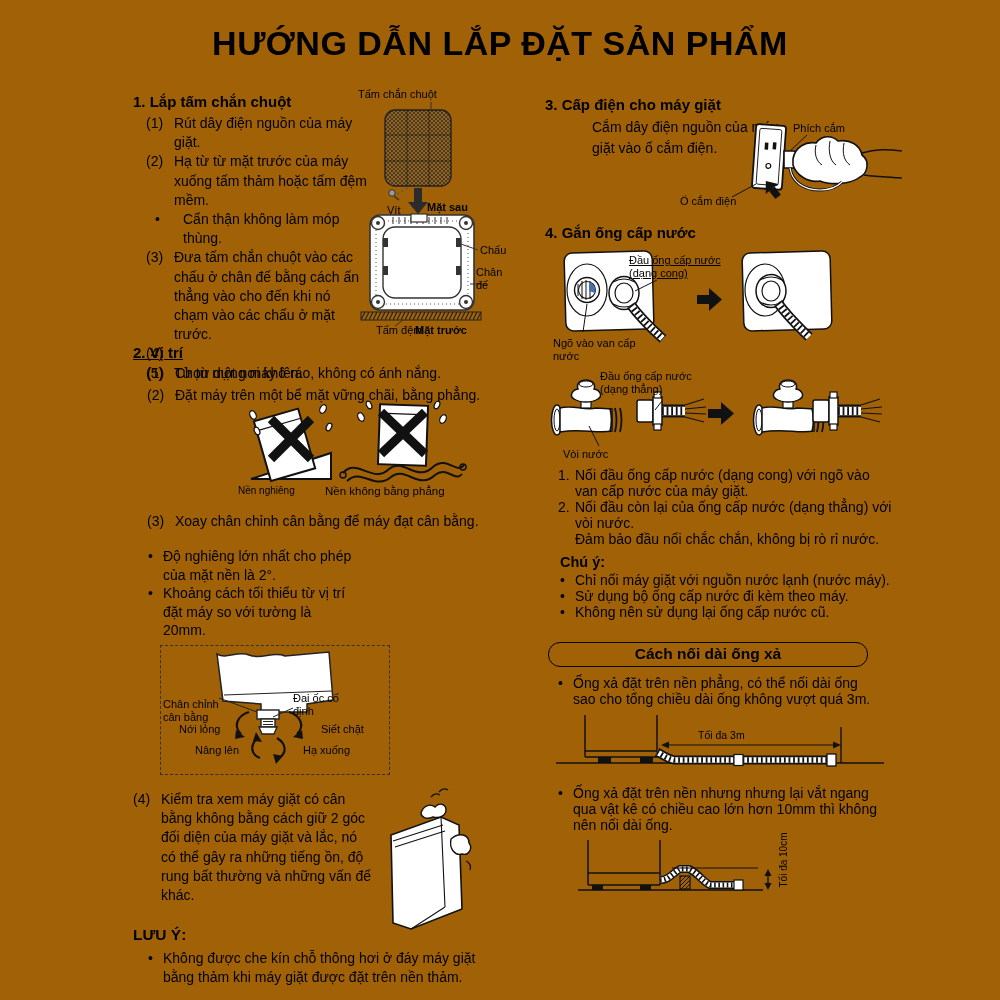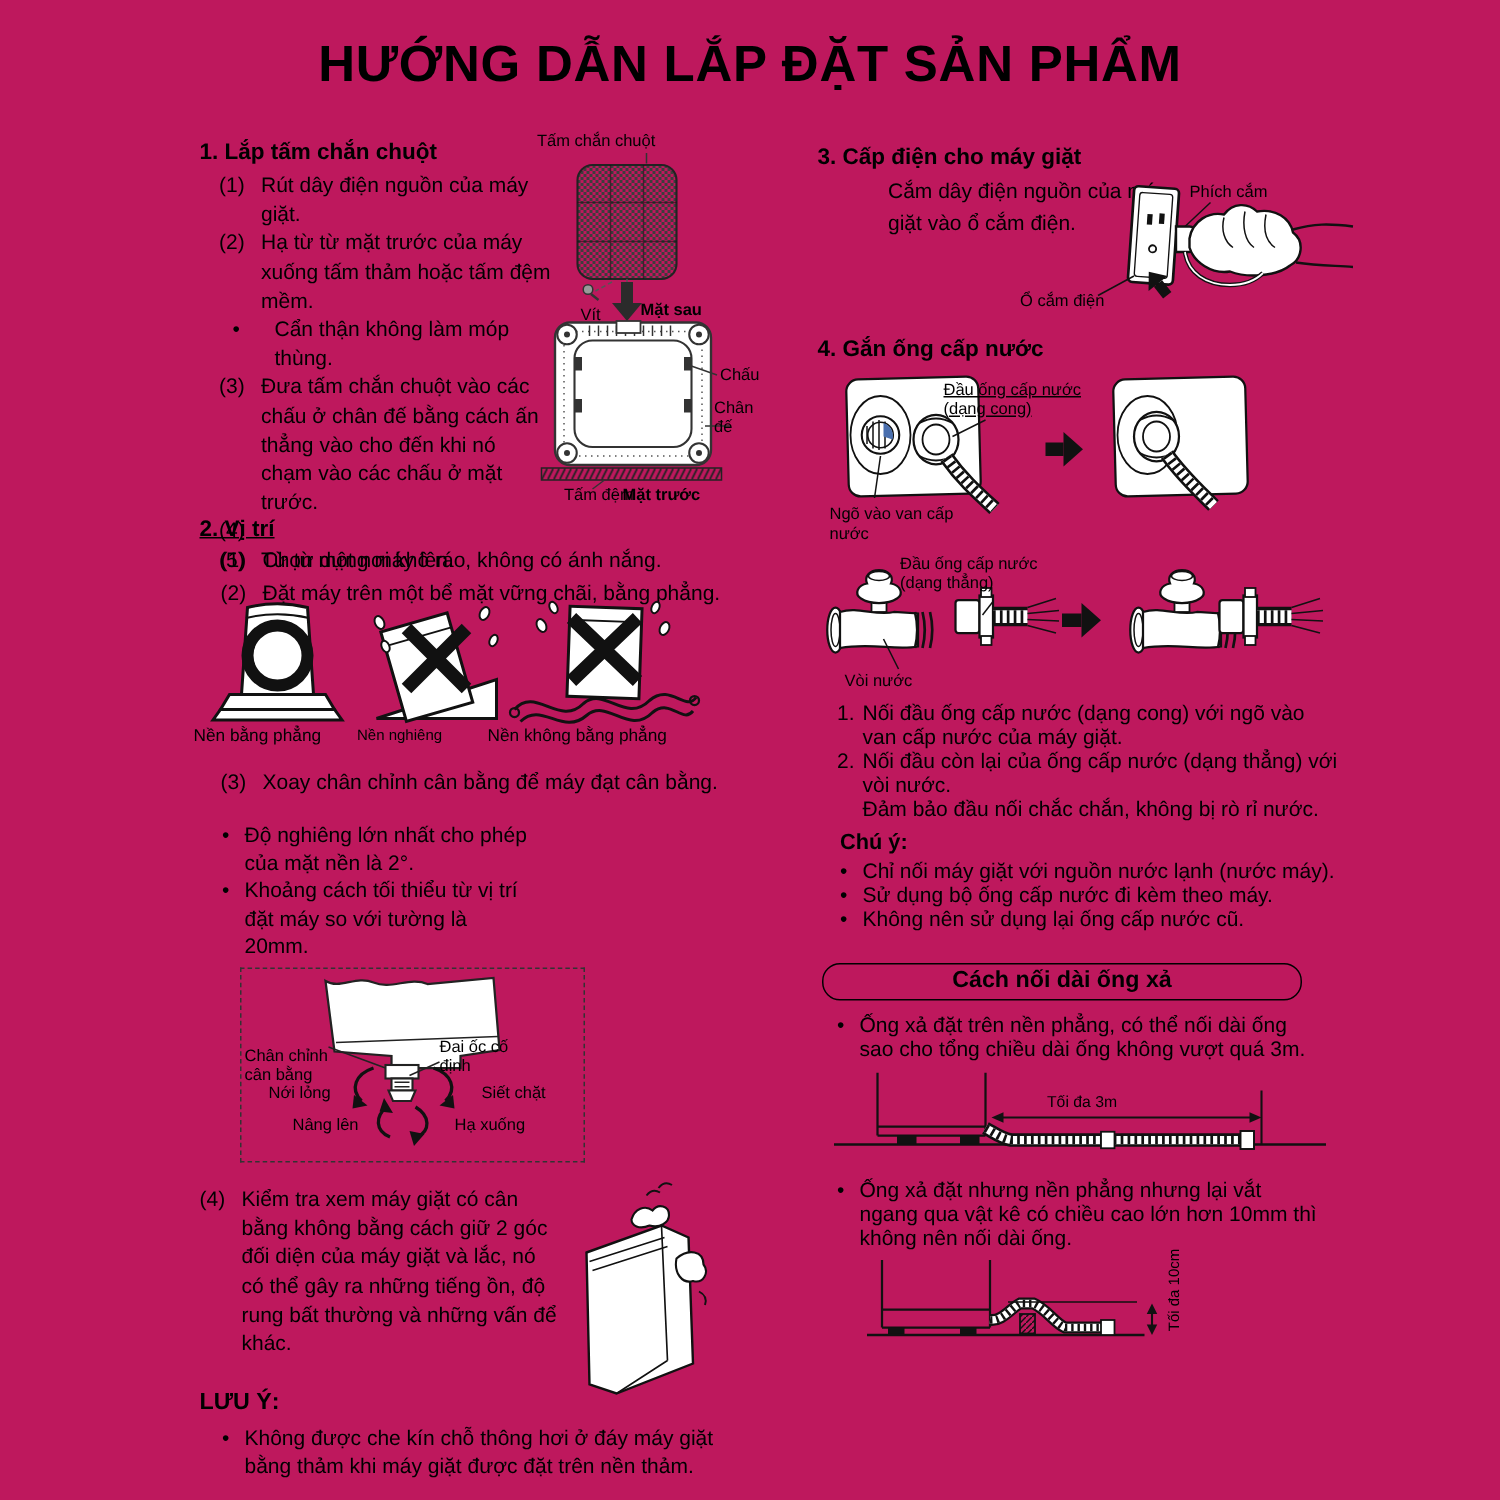--- a/index.html
+++ b/index.html
@@ -1,16 +1,16 @@
 <!DOCTYPE html>
 <html><head>
 <meta charset="utf-8">
 <style>
   html,body{margin:0;padding:0;background:#fff;}
-  .page{position:relative;width:1000px;height:1000px;background:#be185d;color:#000;
+  .page{position:relative;width:1000px;height:1000px;background:#a16207;color:#000;
         font-family:"Liberation Sans",sans-serif;overflow:hidden;}
   .abs{position:absolute;}
   .title{position:absolute;left:0;top:24px;width:100%;text-align:center;
          font-size:34px;font-weight:700;letter-spacing:.5px;}
   .h{font-size:15px;font-weight:700;line-height:18px;}
   .row{display:flex;font-size:14px;line-height:19.2px;}
   .row .n{flex:0 0 28px;}
   .row .n2{flex:0 0 17px;}
   .row .nb{flex:0 0 15px;}
   .row .t{flex:1;}
@@ -118,30 +118,20 @@
     <div class="row" style="margin-bottom:3px;">
       <span class="n">(1)</span>
       <span class="t">Chọn một nơi khô ráo, không có ánh nắng.</span>
       </div>
     <div class="row">
       <span class="n">(2)</span>
       <span class="t">Đặt máy trên một bể mặt vững chãi, bằng phẳng.</span>
       </div>
   </div>
 
-  <div class="abs" style="left:135px;top:399px;width:100px;height:100px;">
-    <svg width="100" height="84" viewBox="0 0 100 84">
-      <path d="M18,64 H82 L88,74 H12 Z" fill="#fff" stroke="#111" stroke-width="2"></path>
-      <path d="M12,74 H88 L93,81 H7 Z" fill="#fff" stroke="#111" stroke-width="2"></path>
-      <path d="M30,6 Q50,1 70,6 L74,64 H26 Z" fill="#fff" stroke="#111" stroke-width="2"></path>
-      <path d="M29,13 Q50,8 71,13" fill="none" stroke="#111" stroke-width="1.3"></path>
-      <circle cx="50" cy="38" r="20" fill="none" stroke="#111" stroke-width="8"></circle>
-    </svg>
-    <div class="lbl" style="left:-6px;top:86px;width:112px;font-size:11.5px;">Nền bằng phẳng</div>
-  </div>
 
   <div class="abs" style="left:243px;top:399px;width:95px;height:100px;">
     <svg width="95" height="84" viewBox="0 0 95 84">
       <path d="M8,80 L88,80 L88,54 Z" fill="#fff" stroke="#111" stroke-width="2"></path>
       <g transform="rotate(-16 48 72)">
         <rect x="26" y="14" width="46" height="62" fill="#fff" stroke="#111" stroke-width="2"></rect>
         <path d="M26,24 H72" stroke="#111" stroke-width="1.2"></path>
       </g>
       <path d="M28,20 L68,60 M68,20 L28,60" stroke="#111" stroke-width="9"></path>
       <ellipse cx="10" cy="16" rx="3" ry="4.5" transform="rotate(-25 10 16)" fill="#fff" stroke="#111" stroke-width="1.3"></ellipse>
@@ -384,21 +374,21 @@
       <path d="M293,12 V48" stroke="#111" stroke-width="1.4"></path>
       <path d="M116,30 H290" stroke="#111" stroke-width="1.2"></path>
       <polygon points="113,30 121,26.5 121,33.5" fill="#111"></polygon>
       <polygon points="293,30 285,26.5 285,33.5" fill="#111"></polygon>
     </svg>
     <div class="lbl" style="left:150px;top:14px;width:110px;font-size:10.5px;">Tối đa 3m</div>
   </div>
 
   <div class="abs row" style="left:558px;top:785px;width:320px;">
     <span class="nb tight">•</span>
-    <span class="t tight">Ống xả đặt nhưng nền phẳng nhưng lại vắt ngang qua vật kê có chiều cao lớn hơn 10mm thì không nên nối dài ống.</span>
+    <span class="t tight">Ống xả đặt trên nền nhưng nhưng lại vắt ngang qua vật kê có chiều cao lớn hơn 10mm thì không nên nối dài ống.</span>
   </div>
 
   <div class="abs" style="left:548px;top:838px;width:310px;height:62px;">
     <svg width="310" height="60" viewBox="0 0 310 60">
       <defs>
         <pattern id="hatchI" width="4" height="4" patternUnits="userSpaceOnUse">
           <path d="M0,4 L4,0" stroke="#111" stroke-width="1"></path>
         </pattern>
       </defs>
       <path d="M40,2 V47 M112,2 V47 M40,35 H112 M40,47 H112" fill="none" stroke="#111" stroke-width="1.5"></path>

